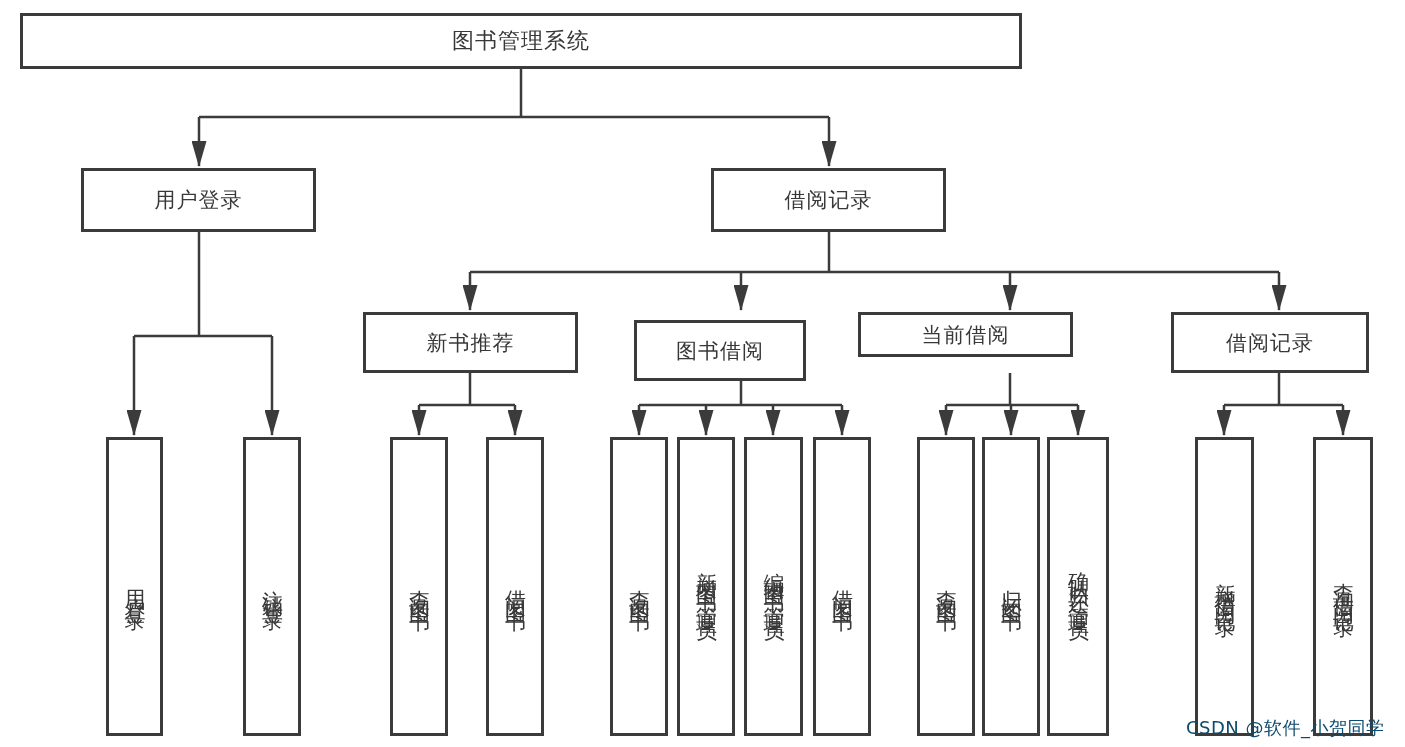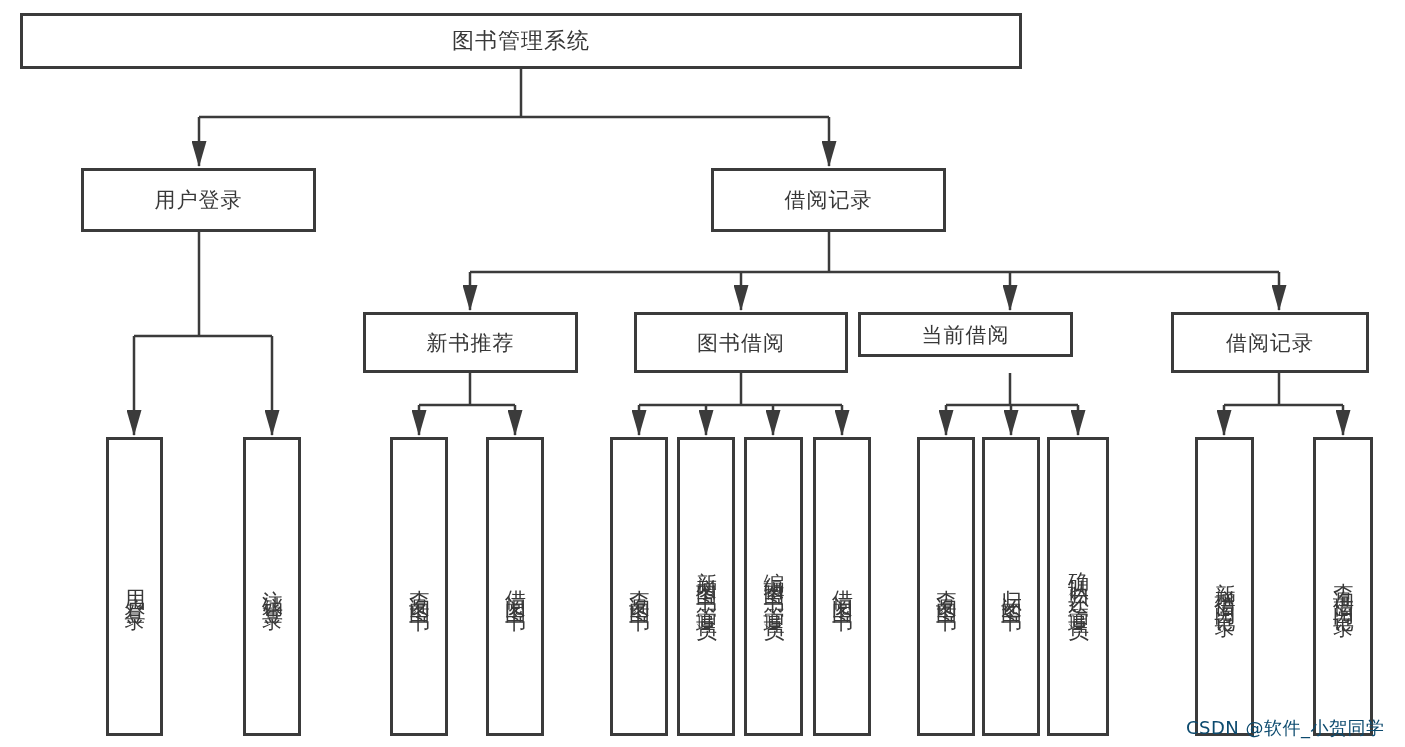--- a/index.html
+++ b/index.html
@@ -110,21 +110,21 @@
   <div class="box" style="left:81px; top:168px; width:235px; height:64px;">
     <span class="hlabel">用户登录</span>
   </div>
   <div class="box" style="left:711px; top:168px; width:235px; height:64px;">
     <span class="hlabel">借阅记录</span>
   </div>
 
   <div class="box" style="left:363px; top:312px; width:215px; height:61px;text-align:center;">
     <span class="hlabel">新书推荐</span>
   </div>
-  <div class="box" style="left:634px; top:312px; width:214px; height:61px;">
+  <div class="box" style="left:634px; top:320px; width:172px; height:61px;">
     <span class="hlabel">图书借阅</span>
   </div>
   <div class="box" style="left:858px; top:312px; width:215px; height:45px;justify-content:center;">
     <span class="hlabel">当前借阅</span>
   </div>
   <div class="box" style="left:1171px; top:312px; width:198px; height:61px;">
     <span class="hlabel">借阅记录</span>
   </div>
 
   <div class="box leaf" style="left:106px; top:437px; width:57px; height:299px;">

